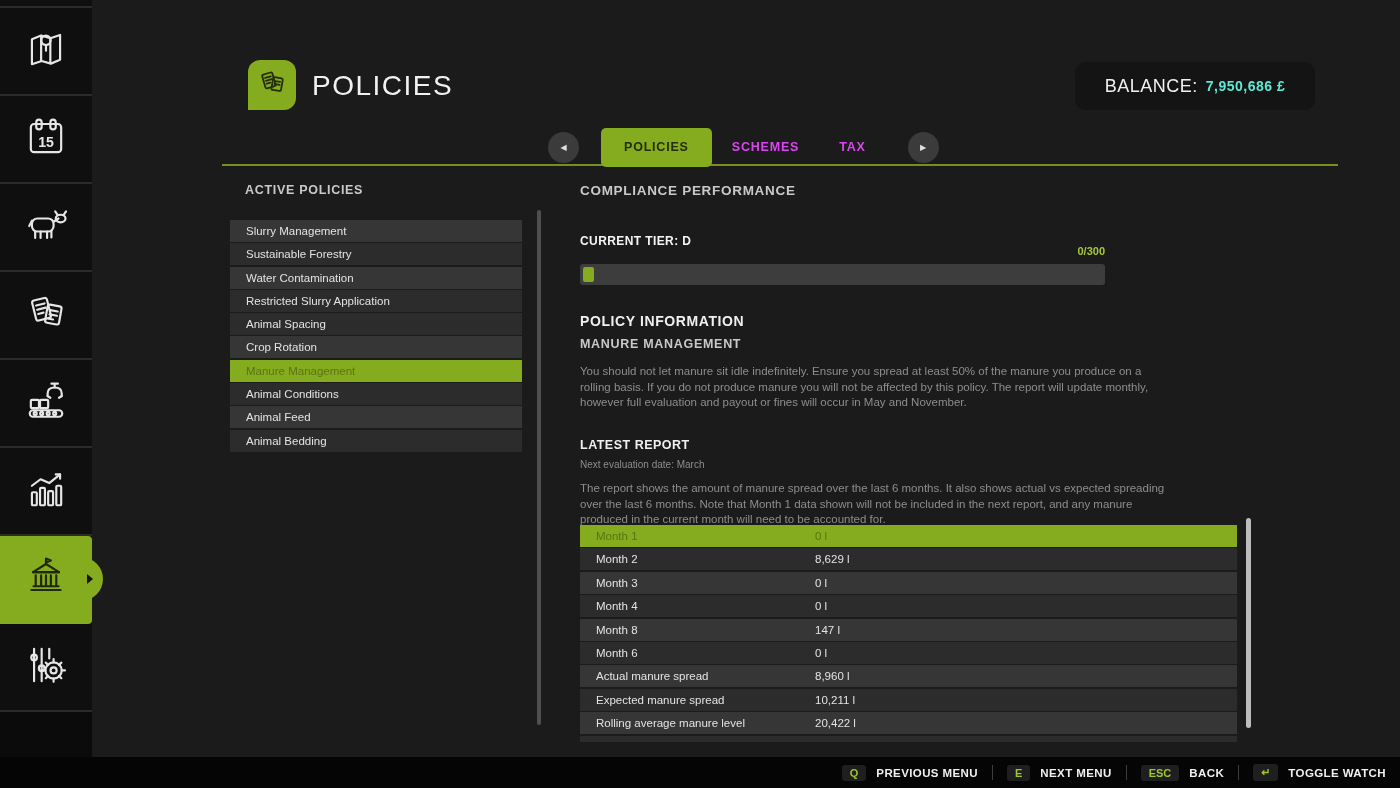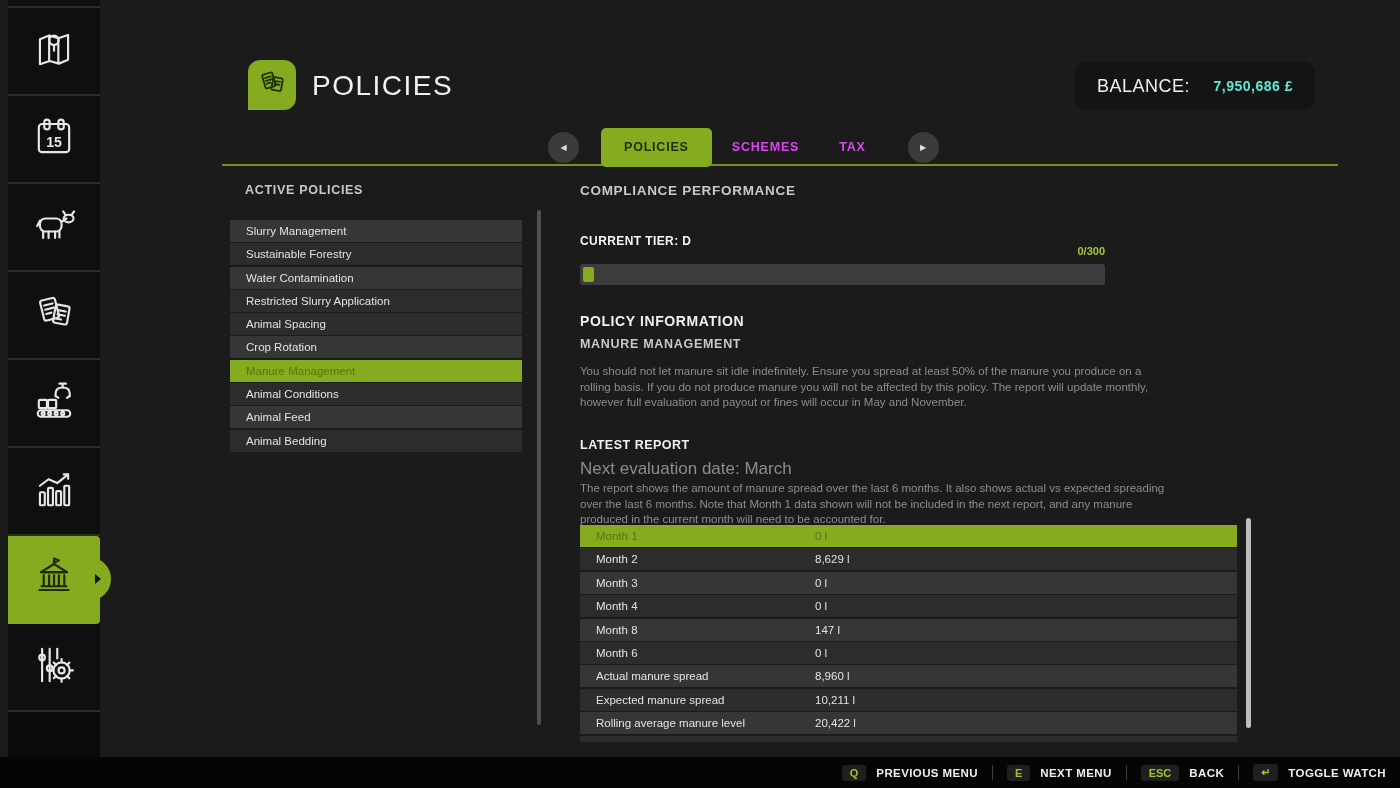--- a/index.html
+++ b/index.html
@@ -1,21 +1,21 @@
 <!DOCTYPE html>
 <html><head>
 <meta charset="utf-8">
 <style>
   * { margin:0; padding:0; box-sizing:border-box; }
   html,body { width:1400px; height:788px; background:#000; overflow:hidden;
               font-family:"Liberation Sans", sans-serif; }
   .stage { position:relative; width:1400px; height:788px; background:#1b1b1b; }
 
   
-  .sidebar { position:absolute; left:8px; top:0; width:92px; height:757px; background:#0b0b0b; z-index:5;text-align:right; }
+  .sidebar { position:absolute; left:0; top:0; width:92px; height:757px; background:#0b0b0b; z-index:5;text-align:right; }
   .tile { position:relative; width:92px; height:88px; background:#0f0f0f;
           border-bottom:2px solid #2b2b2b; display:flex; align-items:center; justify-content:center; }
   .tile.stub { height:8px; }
   .tile svg { width:52px; height:52px; stroke:#e6e6e6; fill:none; stroke-width:2;
               stroke-linecap:round; stroke-linejoin:round; }
   .tile.active { background:#85ab1f; border-bottom:2px solid #85ab1f; border-radius:0 4px 4px 0; }
   .tile.active svg { stroke:#1f2906; }
   .bump { position:absolute; right:-11px; top:50%; transform:translateY(-50%);
           width:22px; height:44px; background:#85ab1f; border-radius:0 22px 22px 0; }
   .bump::after { content:""; position:absolute; left:6px; top:50%; transform:translateY(-50%);
@@ -24,21 +24,21 @@
 
   
   .hdr-icon { position:absolute; left:248px; top:60px; width:48px; height:50px;
               background:#85ab1f; border-radius:12px 12px 12px 0; display:flex; align-items:center; justify-content:center; }
   .hdr-icon svg { width:36px; height:36px; stroke:#232d08; fill:none; stroke-width:2.4;
                   stroke-linecap:round; stroke-linejoin:round; }
   .page-title { position:absolute; left:312px; top:70px; font-size:28px; color:#f1f1f1;
                 letter-spacing:1.5px; font-weight:500; }
   .balance { position:absolute; left:1075px; top:62px; height:48px; min-width:240px;
              background:#141414; border-radius:11px; display:flex; align-items:center;
-             justify-content:space-between; padding:0 22px; gap:8px; }
+             justify-content:center; padding:0 22px; gap:8px; }
   .balance .lbl { color:#f0f0f0; font-size:18px; font-weight:500; letter-spacing:0.5px; }
   .balance .val { color:#5eead4; font-size:14px; font-weight:bold; letter-spacing:0.5px; }
 
   
   .tabline { position:absolute; left:222px; top:164px; width:1116px; height:2px; background:#768f21; }
   .tabbar { position:absolute; left:548px; top:128px; height:39px; display:flex; align-items:center; z-index:3; }
   .arrow-btn { width:31px; height:31px; border-radius:50%; background:#3b3b3b; color:#e0e0e0;
                display:flex; align-items:center; justify-content:center; font-size:8px; }
   .arrow-btn.left { margin-right:22px; } .arrow-btn.right { margin-left:22px; }
   .tab { padding:0 20px; font-size:12.5px; font-weight:bold; color:#d946ef;
@@ -66,21 +66,21 @@
           background:#3d3d3d; border-radius:3px; }
   .prog .fill { position:absolute; left:3px; top:3px; width:11px; height:15px;
                 background:#85ab1f; border-radius:2px; }
   .pi-title { position:absolute; left:580px; top:313px; font-size:14px; font-weight:bold;
               color:#f0f0f0; letter-spacing:0.6px; }
   .pi-sub { position:absolute; left:580px; top:337px; }
   .para { position:absolute; font-size:11.5px; color:#8d8d8d; line-height:1.35; width:588px; }
   .pi-desc { left:580px; top:364px; }
   .lr-title { position:absolute; left:580px; top:438px; font-size:12.5px; font-weight:bold;
               color:#f0f0f0; letter-spacing:0.5px; }
-  .lr-next { position:absolute; left:580px; top:459px; font-size:17px; color:#8d8d8d; }
+  .lr-next { position:absolute; left:580px; top:459px; font-size:10px; color:#8d8d8d; }
   .lr-desc { left:580px; top:481px; }
 
   
   .report { position:absolute; left:580px; top:525px; width:657px; }
   .trow { display:flex; height:22px; line-height:22px; margin-bottom:1.4px;
           font-size:11.5px; color:#e3e3e3; }
   .trow .c1 { width:235px; padding-left:16px; }
   .trow .c2 { flex:1; }
   .trow.highlight { background:#85ab1f; color:#5a7512; }
   .trow.partial { height:6px; overflow:hidden; }

